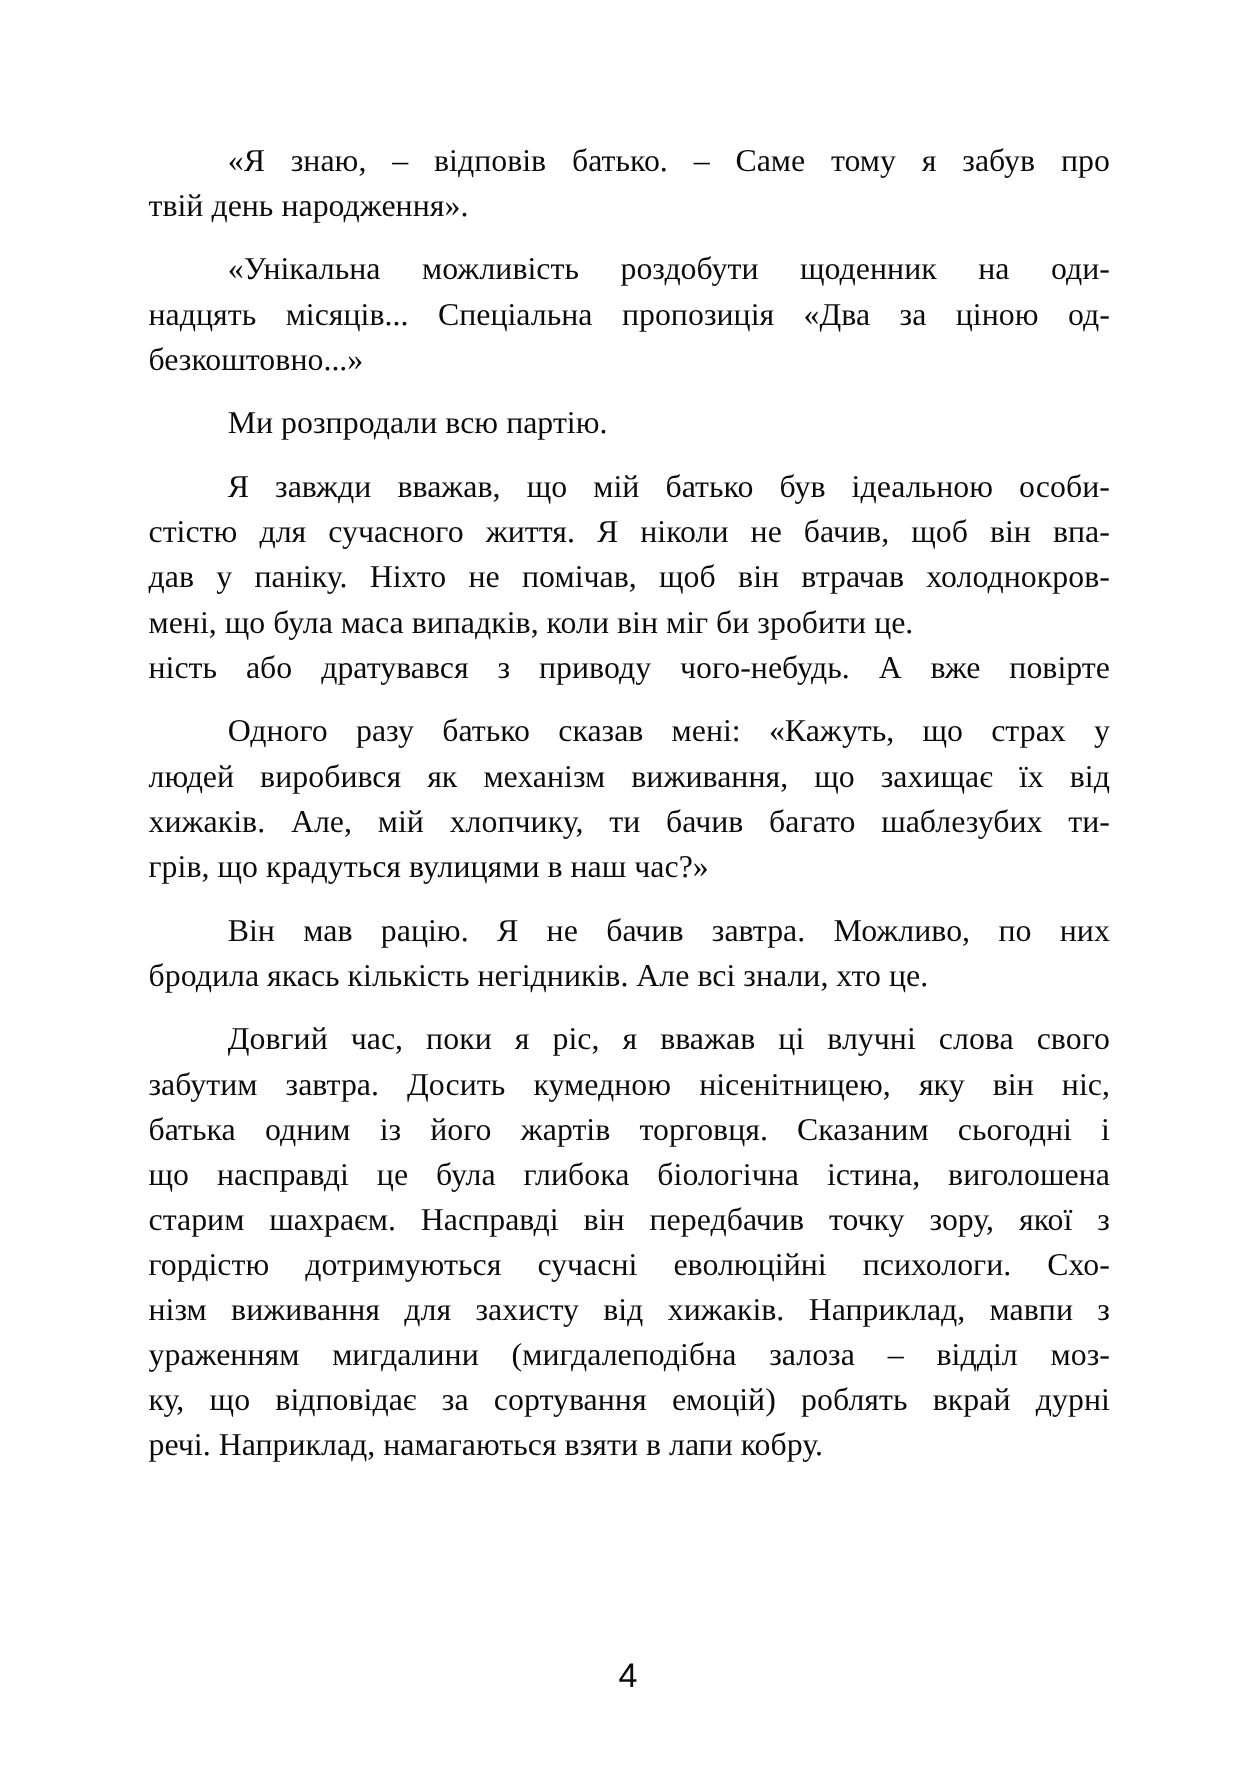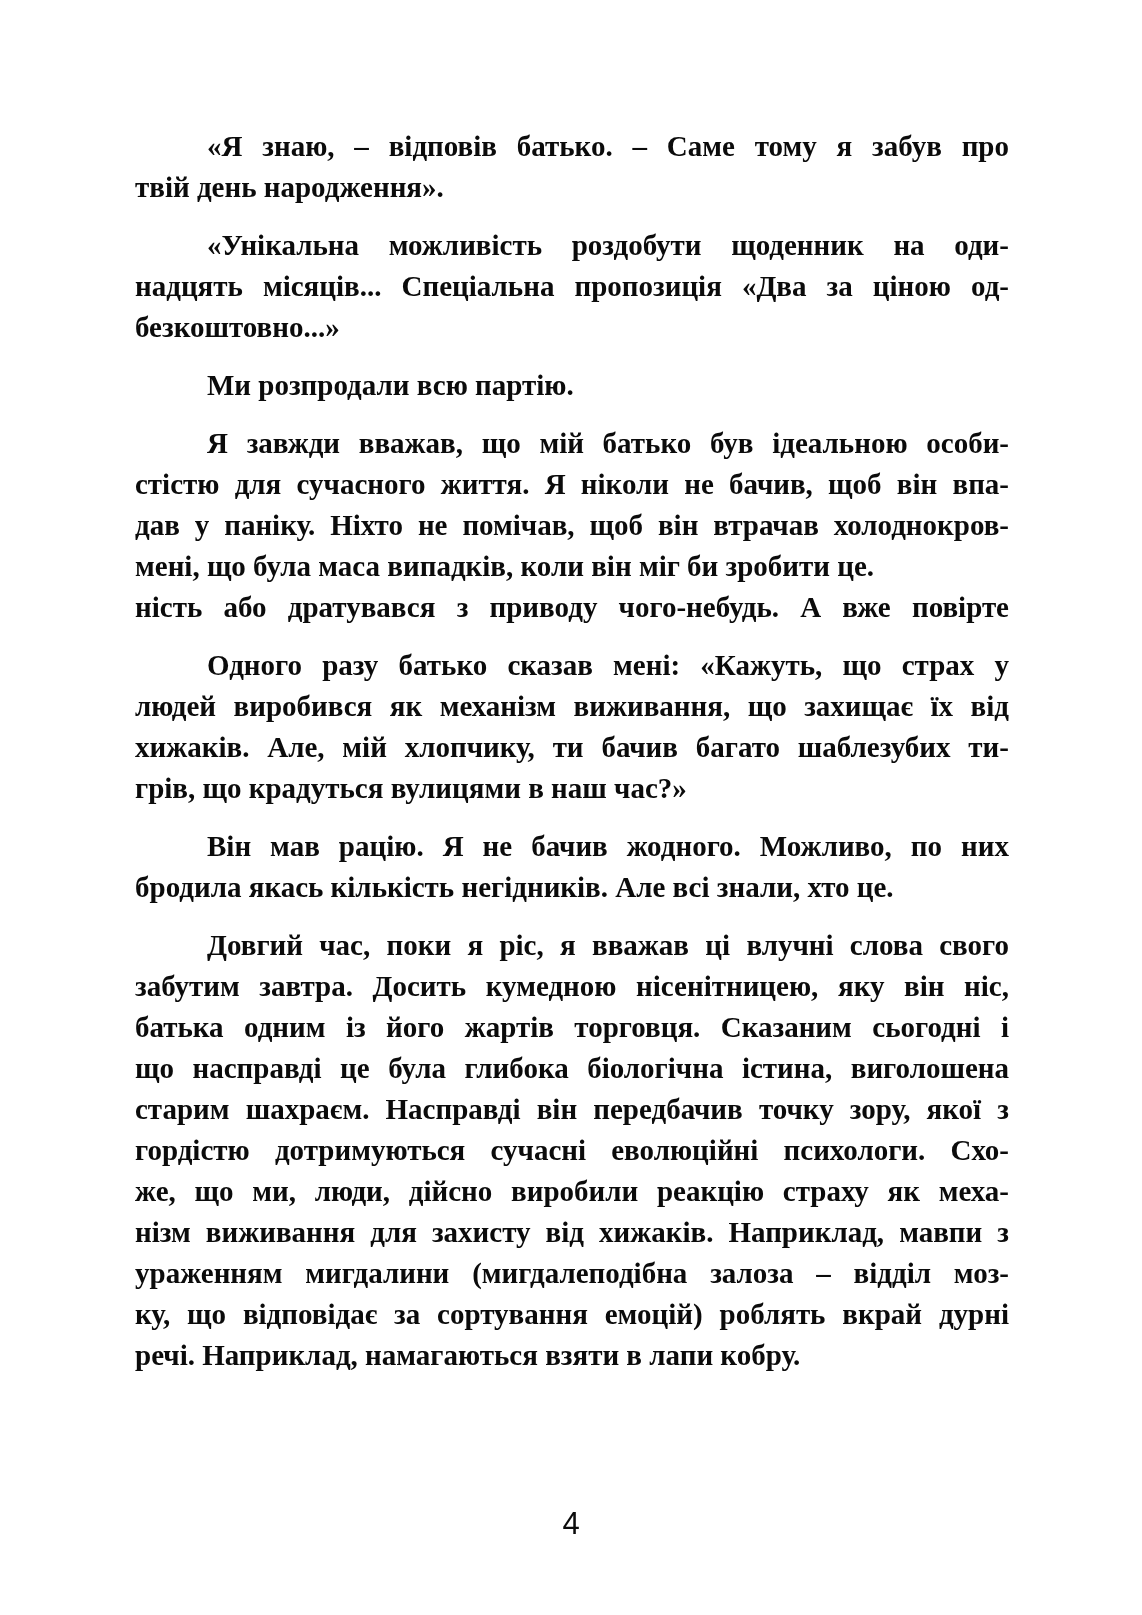--- a/index.html
+++ b/index.html
@@ -16,21 +16,21 @@
     font-family: "Liberation Serif", serif;
     overflow: hidden;
   }
   .text-block {
     position: absolute;
     left: 135px;
     top: 126px;
     width: 874px;
     font-size: 29px;
     line-height: 41px;
-    font-weight: 700;
+    font-weight: 400;
   }
   .paragraph {
     margin: 0 0 17px 0;
   }
   .paragraph .line:first-child {
     text-indent: 72px;
   }
   .line {
     text-align: justify;
     text-align-last: justify;
@@ -75,31 +75,30 @@
         <div class="line para-last">мені, що була маса випадків, коли він міг би зробити це.</div>
         <div class="line">ність або дратувався з приводу чого-небудь. А вже повірте</div>
       </div>
       <div class="paragraph">
         <div class="line">Одного разу батько сказав мені: «Кажуть, що страх у</div>
         <div class="line">людей виробився як механізм виживання, що захищає їх від</div>
         <div class="line">хижаків. Але, мій хлопчику, ти бачив багато шаблезубих ти-</div>
         <div class="line para-last">грів, що крадуться вулицями в наш час?»</div>
       </div>
       <div class="paragraph">
-        <div class="line">Він мав рацію. Я не бачив жодного. Можливо, по них</div>
+        <div class="line">Він мав рацію. Я не бачив завтра. Можливо, по них</div>
         <div class="line para-last">бродила якась кількість негідників. Але всі знали, хто це.</div>
       </div>
       <div class="paragraph">
         <div class="line">Довгий час, поки я ріс, я вважав ці влучні слова свого</div>
         <div class="line">забутим завтра. Досить кумедною нісенітницею, яку він ніс,</div>
         <div class="line">батька одним із його жартів торговця. Сказаним сьогодні і</div>
         <div class="line">що насправді це була глибока біологічна істина, виголошена</div>
         <div class="line">старим шахраєм. Насправді він передбачив точку зору, якої з</div>
         <div class="line">гордістю дотримуються сучасні еволюційні психологи. Схо-</div>
-        <div class="line">же, що ми, люди, дійсно виробили реакцію страху як меха-</div>
         <div class="line">нізм виживання для захисту від хижаків. Наприклад, мавпи з</div>
         <div class="line">ураженням мигдалини (мигдалеподібна залоза – відділ моз-</div>
         <div class="line">ку, що відповідає за сортування емоцій) роблять вкрай дурні</div>
         <div class="line para-last">речі. Наприклад, намагаються взяти в лапи кобру.</div>
       </div>
     </div>
   <div class="page-number">4</div>
 </div>
 
 </body></html>

